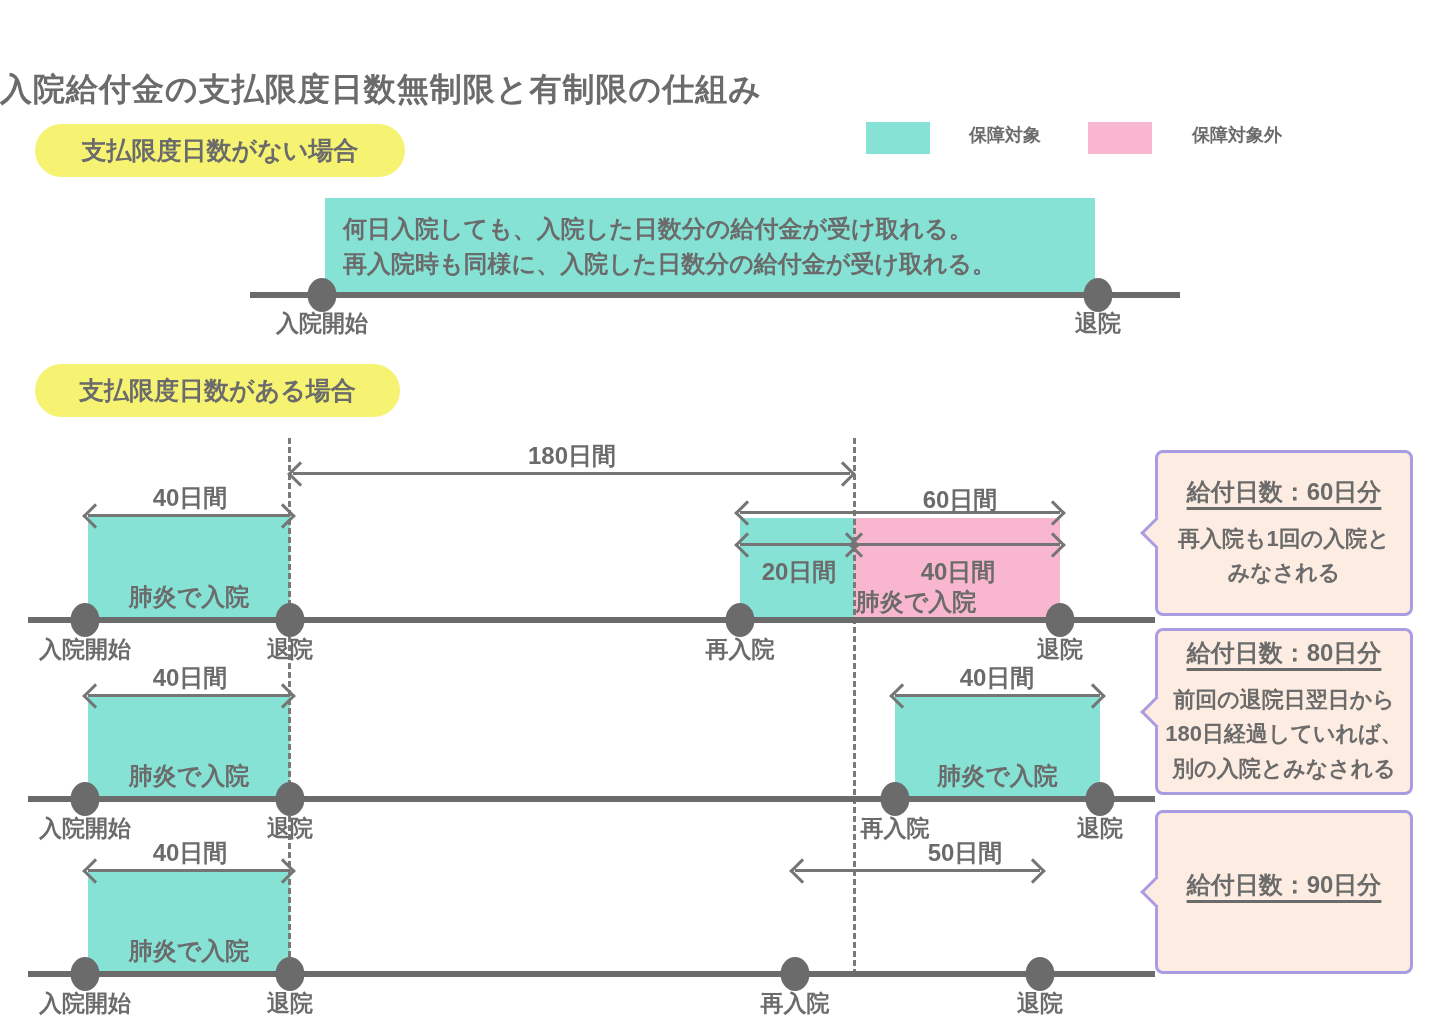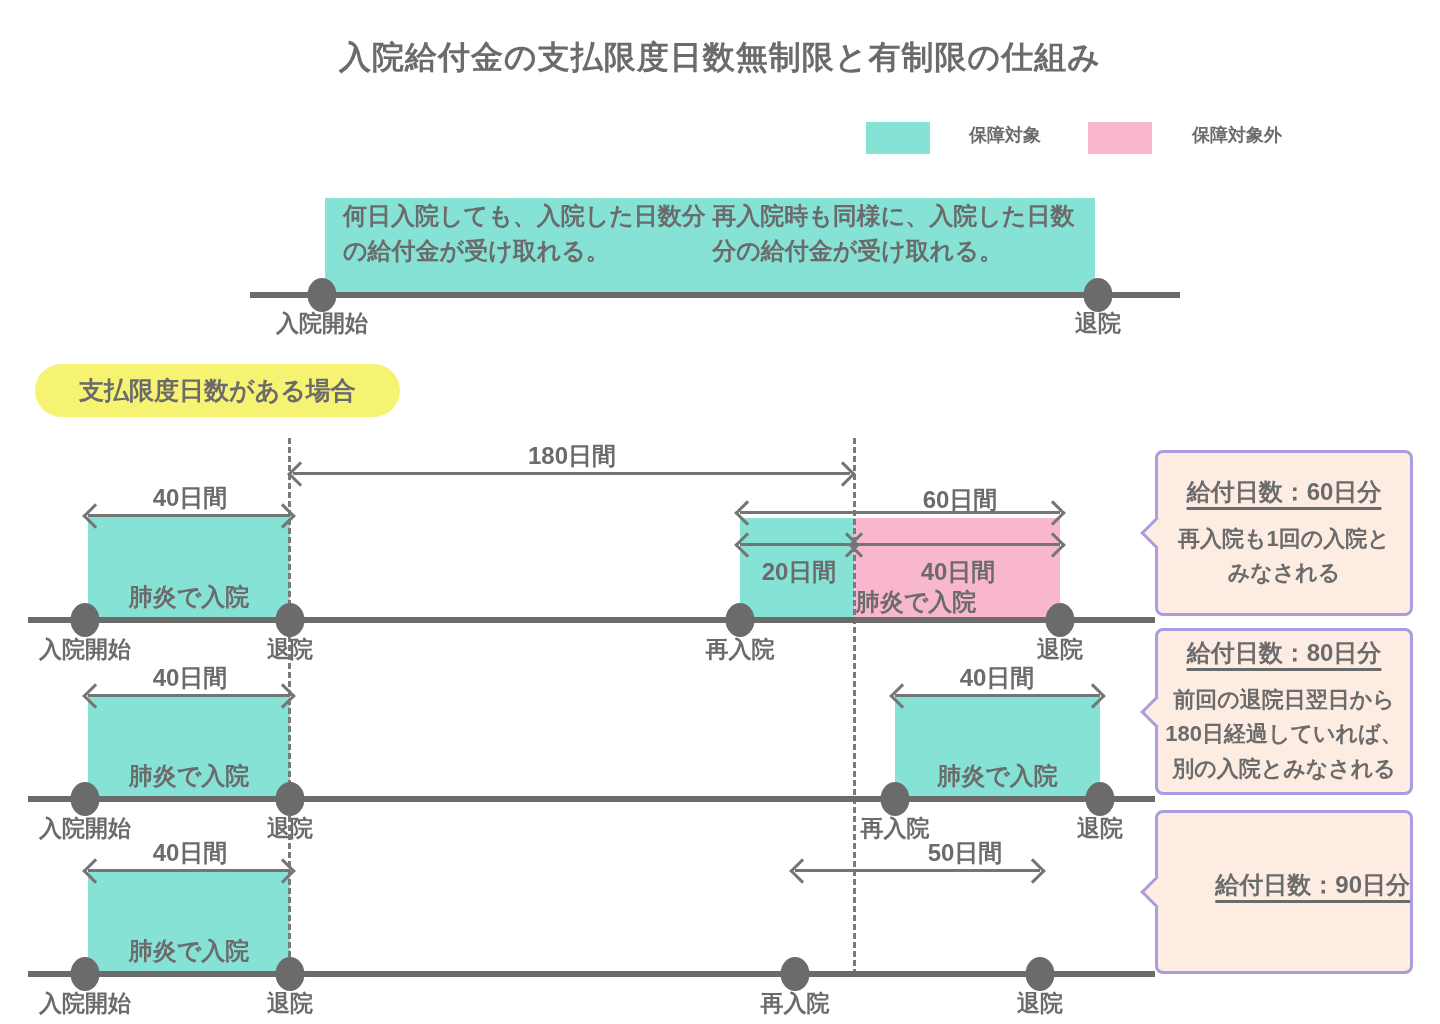--- a/index.html
+++ b/index.html
@@ -1,31 +1,31 @@
 <!DOCTYPE html>
 <html><head>
 <meta charset="utf-8">
 <style>
   html,body{margin:0;padding:0;background:#ffffff;}
   .canvas{
     position:relative;width:1440px;height:1024px;background:#ffffff;overflow:hidden;
     font-family:"Liberation Sans",sans-serif;font-weight:bold;color:#6b6b6b;
   }
-  .title{position:absolute;left:0;top:36px;width:100%;text-align:center;font-size:32px;letter-spacing:1px;}
+  .title{position:absolute;left:0;top:68px;width:100%;text-align:left;font-size:32px;letter-spacing:1px;}
   .swatch{position:absolute;width:64px;height:32px;}
   .teal{background:#85e2d4;}
   .pink{background:#f9b7cf;}
   .legend-label{position:absolute;font-size:18px;white-space:nowrap;margin-left:29px;}
   .pill{
     position:absolute;background:#f6f373;border-radius:28px;
     display:flex;align-items:center;justify-content:center;font-size:25px;white-space:nowrap;
   }
   .example{position:absolute;font-size:26px;white-space:nowrap;}
   .note-box{
-    position:absolute;background:#85e2d4;display:flex;flex-direction:row;justify-content:center;
+    position:absolute;background:#85e2d4;display:flex;flex-direction:column;justify-content:center;
     padding-left:18px;box-sizing:border-box;font-size:24px;line-height:35px;z-index:1;
   }
   .tl{position:absolute;height:6px;background:#6b6b6b;z-index:3;}
   .dot{
     position:absolute;width:29px;height:34px;border-radius:50%;background:#6b6b6b;
     transform:translate(-50%,-50%);z-index:4;
   }
   .dlabel{position:absolute;transform:translateX(-50%);font-size:23px;white-space:nowrap;z-index:5;}
   .stay{position:absolute;z-index:1;}
   .stay .cause{
@@ -65,20 +65,21 @@
 
 <div class="canvas">
 
   <div class="title">入院給付金の支払限度日数無制限と有制限の仕組み</div>
 
   <span class="swatch teal" style="left:866px;top:122px;"></span>
   <span class="legend-label" style="left:940px;top:123px;">保障対象</span>
   <span class="swatch pink" style="left:1088px;top:122px;"></span>
   <span class="legend-label" style="left:1163px;top:123px;">保障対象外</span>
 
+  <div class="pill" style="left:35px;top:124px;width:370px;height:53px;">支払限度日数がない場合</div>
 
   <div class="note-box" style="left:325px;top:198px;width:770px;height:96px;">
     <div>何日入院しても、入院した日数分の給付金が受け取れる。</div>
     <div>再入院時も同様に、入院した日数分の給付金が受け取れる。</div>
   </div>
 
   <div class="tl" style="left:250px;top:292px;width:930px;"></div>
   <div class="dot" style="left:322px;top:295px;"></div>
   <div class="dot" style="left:1098px;top:295px;"></div>
   <div class="dlabel" style="left:322px;top:308px;">入院開始</div>
@@ -167,18 +168,18 @@
   </div>
 
   <div class="callout" style="left:1155px;top:628px;width:258px;height:167px;">
     <div class="notch"></div>
     <div class="ct">給付日数：80日分</div>
     <div class="cb">前回の退院日翌日から
 180日経過していれば、
 別の入院とみなされる</div>
   </div>
 
-  <div class="callout" style="left:1155px;top:810px;width:258px;height:164px;align-items:flex-end;">
+  <div class="callout" style="left:1155px;top:810px;width:258px;height:164px;">
     <div class="notch"></div>
     <div class="ct">給付日数：90日分</div>
   </div>
 
 </div>
 
 </body></html>

